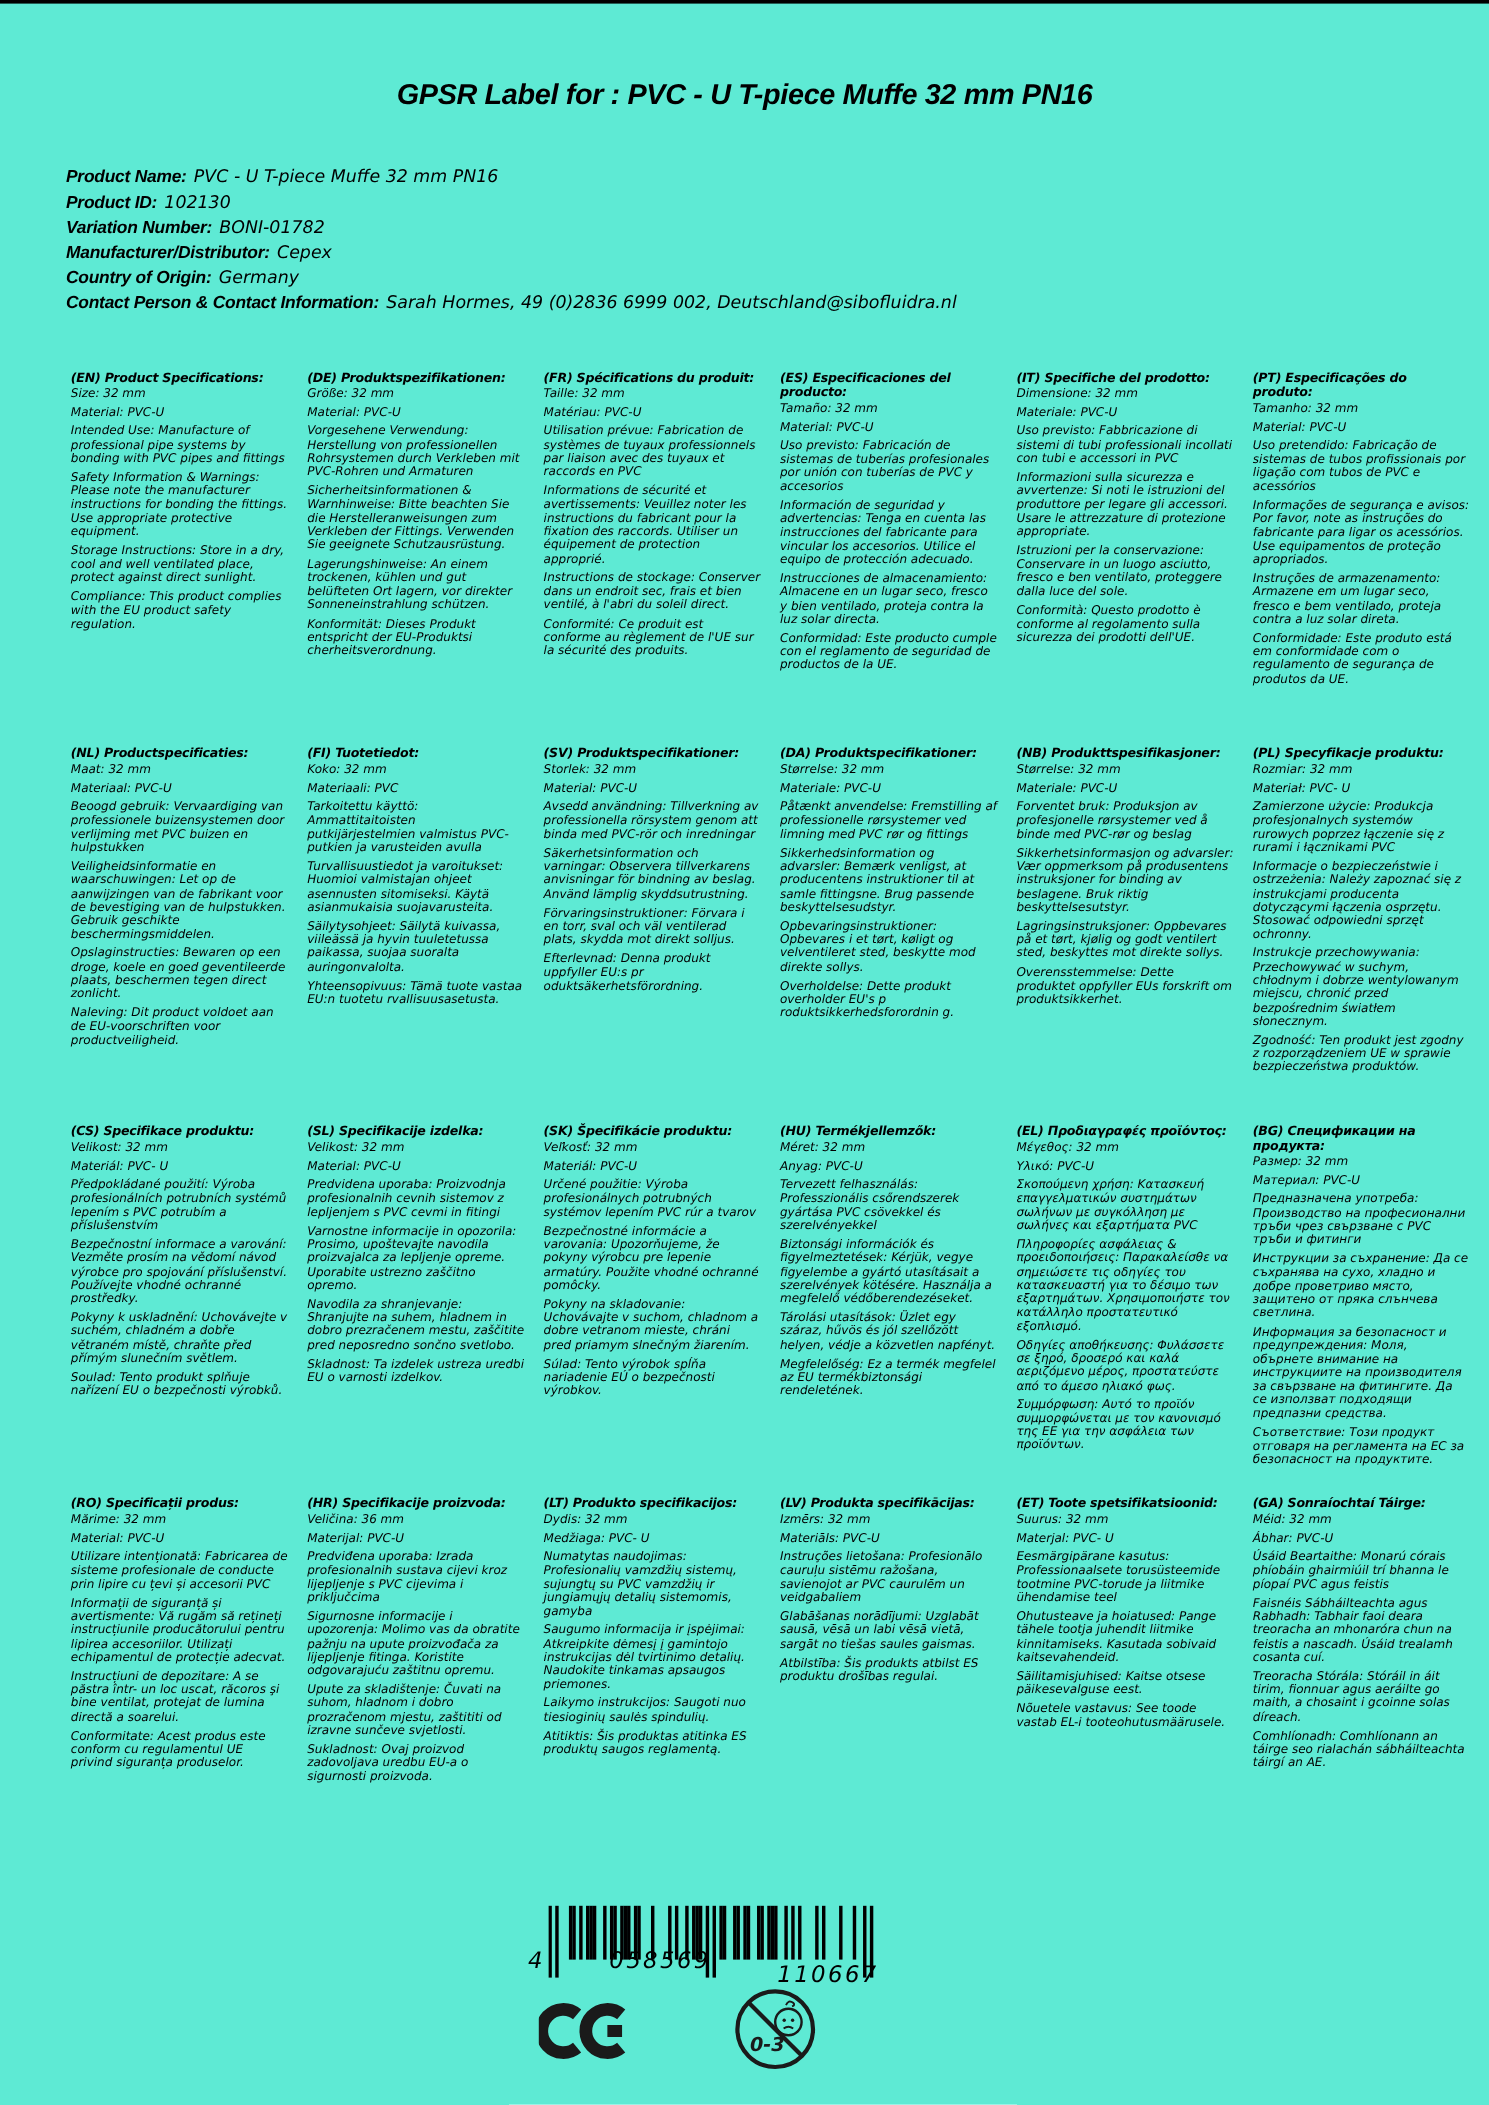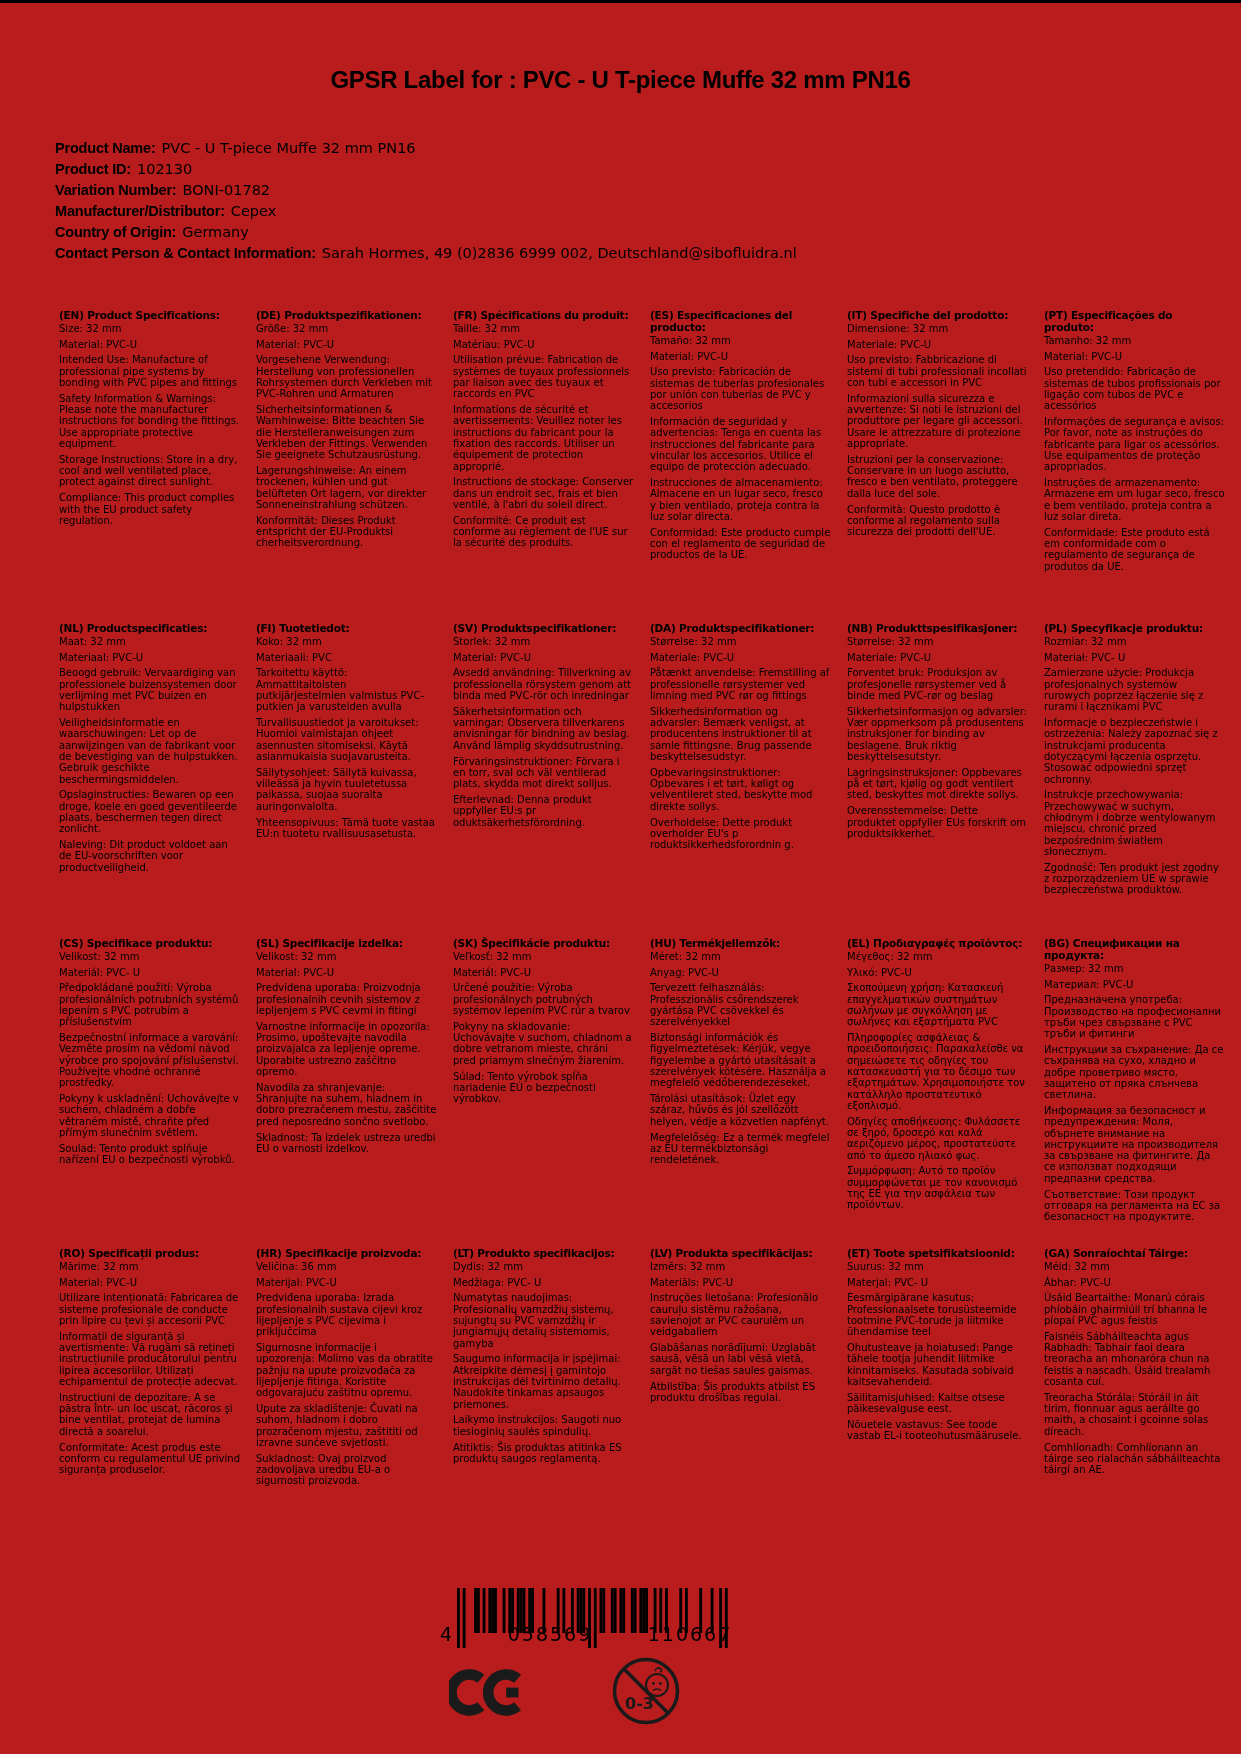--- a/index.html
+++ b/index.html
@@ -1,23 +1,24 @@
 <!DOCTYPE html>
 <html><head>
 <meta charset="utf-8">
 <style>
   html,body{margin:0;padding:0;background:#ffffff;}
   .page{
     position:relative;
     width:1241px;
     height:1754px;
-    background:#b91c1c;
+    background:#5eead4;
     font-family:"DejaVu Sans",sans-serif;
     color:#000;
     overflow:hidden;
+    font-style:italic;
   }
   .top-rule{
     position:absolute;top:0;left:0;width:1241px;height:3px;background:#000;
   }
   .doc-title{
     position:absolute;top:50px;left:0;width:1241px;
     text-align:center;
     font-family:"Liberation Sans","DejaVu Sans",sans-serif;
     font-weight:bold;font-size:24px;letter-spacing:-0.3px;
   }
@@ -51,21 +52,21 @@
   .barcode-bars{position:absolute;left:27px;top:3px;}
   .barcode-digit-lead{
     position:absolute;left:0px;top:38px;width:22px;text-align:right;
     font-size:19px;font-family:"DejaVu Sans",sans-serif;
   }
   .barcode-digits-left{
     position:absolute;left:40px;top:38px;width:160px;text-align:center;
     font-size:19px;letter-spacing:2px;background:transparent;
   }
   .barcode-digits-right{
-    position:absolute;left:185px;top:38px;width:150px;text-align:center;
+    position:absolute;left:185px;top:50px;width:150px;text-align:center;
     font-size:19px;letter-spacing:2px;
   }
   .ce-mark{position:absolute;left:449px;top:1662px;}
   .age-warning{position:absolute;left:611px;top:1656px;}
 </style>
 </head>
 <body>
 
 <div class="page">
   <div class="top-rule"></div>
@@ -218,20 +219,21 @@
         <p class="spec-para">Predvidena uporaba: Proizvodnja profesionalnih cevnih sistemov z lepljenjem s PVC cevmi in fitingi</p>
         <p class="spec-para">Varnostne informacije in opozorila: Prosimo, upoštevajte navodila proizvajalca za lepljenje opreme. Uporabite ustrezno zaščitno opremo.</p>
         <p class="spec-para">Navodila za shranjevanje: Shranjujte na suhem, hladnem in dobro prezračenem mestu, zaščitite pred neposredno sončno svetlobo.</p>
         <p class="spec-para">Skladnost: Ta izdelek ustreza uredbi EU o varnosti izdelkov.</p>
       </div>
       <div class="spec-block">
         <div class="spec-heading">(SK) Špecifikácie produktu:</div>
         <p class="spec-para first">Veľkosť: 32 mm</p>
         <p class="spec-para">Materiál: PVC-U</p>
         <p class="spec-para">Určené použitie: Výroba profesionálnych potrubných systémov lepením PVC rúr a tvarov</p>
+        <p class="spec-para">Bezpečnostné informácie a varovania: Upozorňujeme, že pokyny výrobcu pre lepenie armatúry. Použite vhodné ochranné pomôcky.</p>
         <p class="spec-para">Pokyny na skladovanie: Uchovávajte v suchom, chladnom a dobre vetranom mieste, chráni pred priamym slnečným žiarením.</p>
         <p class="spec-para">Súlad: Tento výrobok spĺňa nariadenie EÚ o bezpečnosti výrobkov.</p>
       </div>
       <div class="spec-block">
         <div class="spec-heading">(HU) Termékjellemzők:</div>
         <p class="spec-para first">Méret: 32 mm</p>
         <p class="spec-para">Anyag: PVC-U</p>
         <p class="spec-para">Tervezett felhasználás: Professzionális csőrendszerek gyártása PVC csövekkel és szerelvényekkel</p>
         <p class="spec-para">Biztonsági információk és figyelmeztetések: Kérjük, vegye figyelembe a gyártó utasításait a szerelvények kötésére. Használja a megfelelő védőberendezéseket.</p>
         <p class="spec-para">Tárolási utasítások: Üzlet egy száraz, hűvös és jól szellőzött helyen, védje a közvetlen napfényt.</p>

